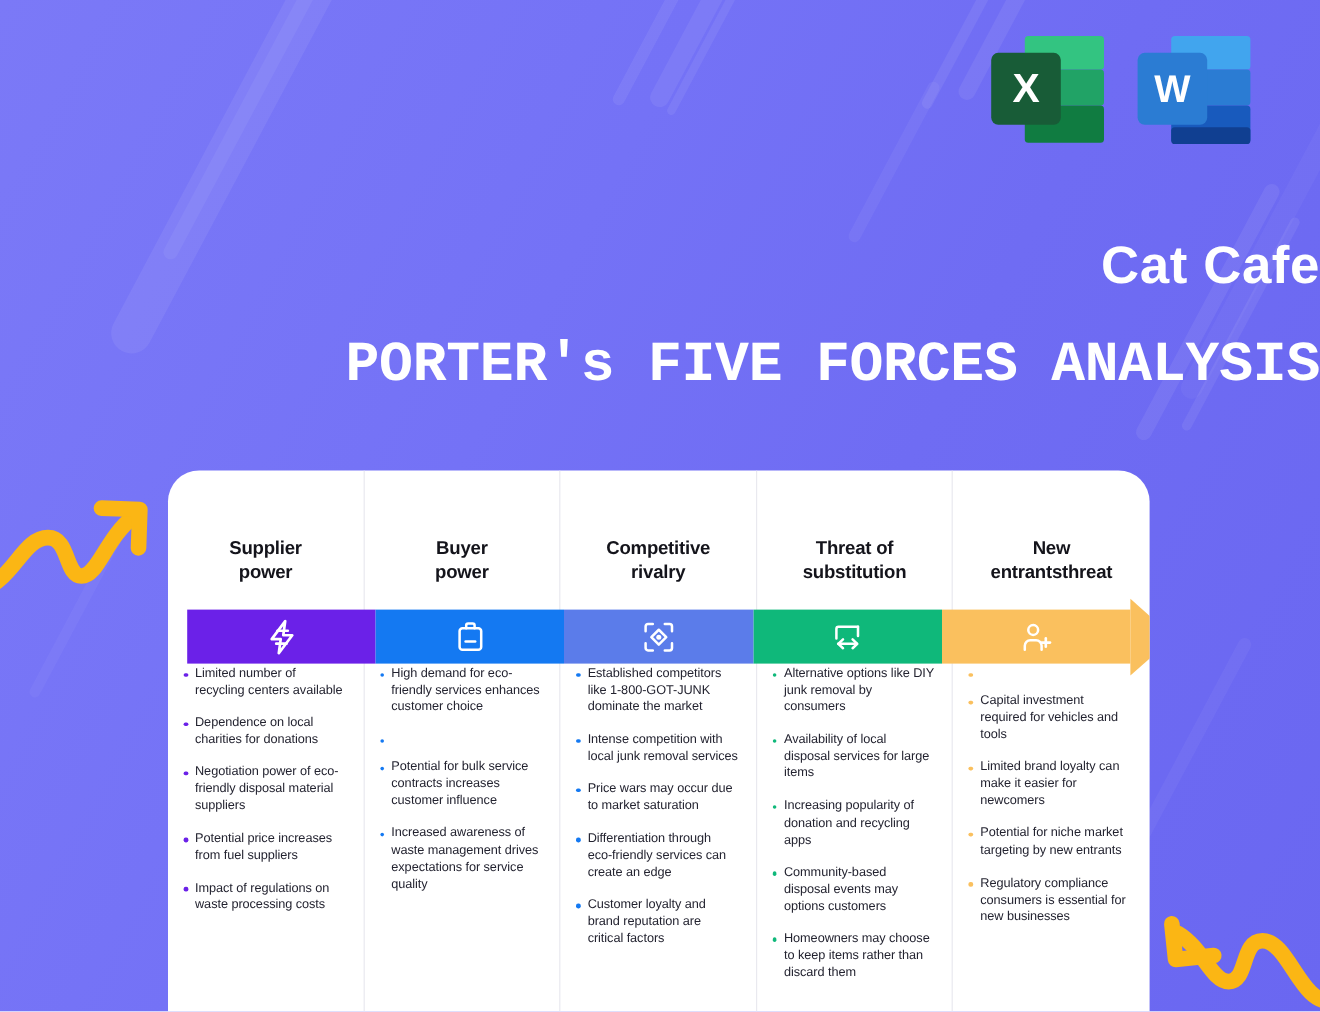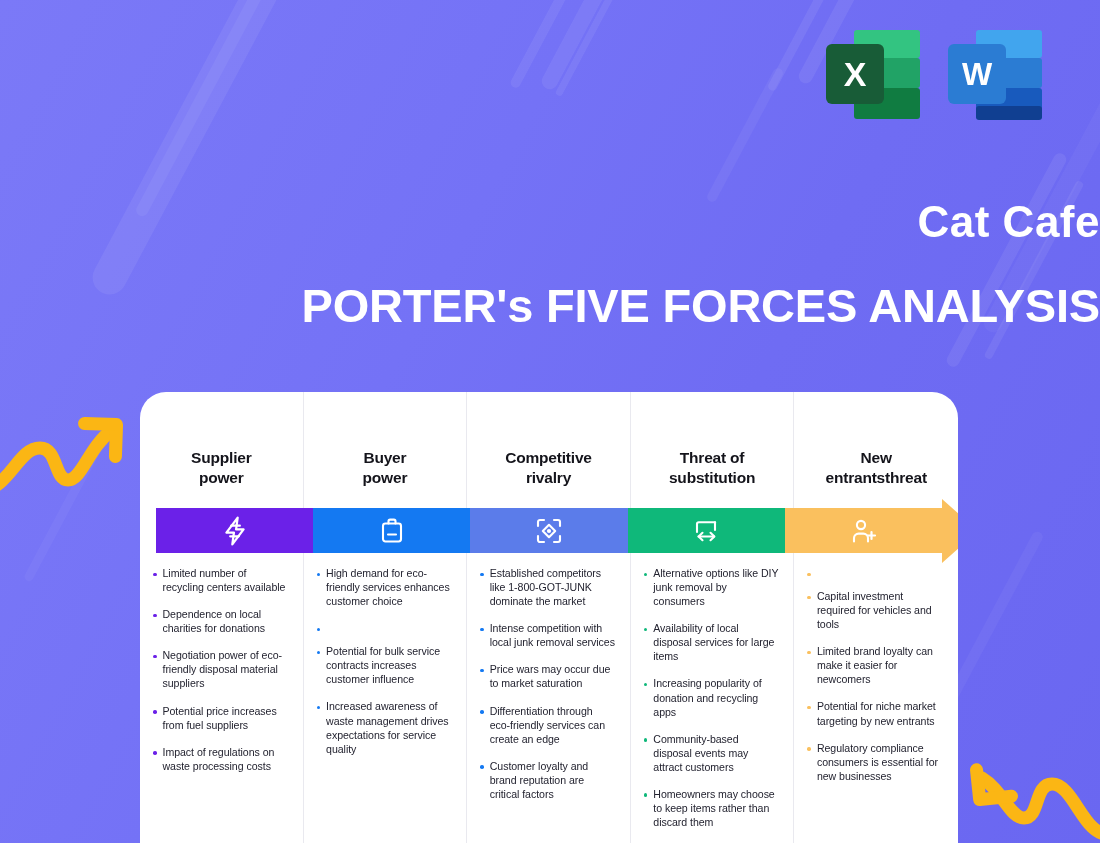--- a/index.html
+++ b/index.html
@@ -94,21 +94,21 @@
   }
 
   
   .title-block { position: absolute; left: 0; right: 0; top: 198px; text-align: right; }
   .subject {
     color: #ffffff; font-size: 44px; font-weight: 800; letter-spacing: 0.5px;
     line-height: 1.1;
   }
   .main-title {
     color: #ffffff; font-size: 47px; font-weight: 800; letter-spacing: -0.2px;
-    margin-top: 34px; line-height: 1.1; white-space: nowrap;
+    margin-top: 34px; line-height: 1.1; white-space: nowrap; font-family: Liberation Mono, monospace;
   }
 
   
   .arrow-left  { position: absolute; left: -8px;  top: 404px; width: 136px; height: 92px; }
   .arrow-right { position: absolute; left: 962px; top: 742px; width: 140px; height: 100px; }
 
   
   .card {
     position: absolute; left: 140px; top: 392px;
     width: 818px; height: 460px;
@@ -159,21 +159,20 @@
     border-bottom: 32px solid transparent;
   }
 
   .bullets {
     padding: 58px 14px 0 8px;
     list-style: none;
   }
   .bullets li {
     display: flex; align-items: flex-start; gap: 6px;
     margin-bottom: 13px;
-    margin-top: 12px;
   }
   .bullets li .dot {
     flex: 0 0 auto;
     width: 3.5px; height: 3.5px; border-radius: 50%;
     margin-top: 6.5px; margin-left: 5px;
   }
   .bullets li .txt {
     font-size: 10.6px; line-height: 1.33; color: #232330;
     letter-spacing: -0.05px;
   }
@@ -328,21 +327,21 @@
           <li>
               <span class="dot" style="background:#0FB87A"></span>
               <span class="txt">Availability of local disposal services for large items</span>
             </li>
           <li>
               <span class="dot" style="background:#0FB87A"></span>
               <span class="txt">Increasing popularity of donation and recycling apps</span>
             </li>
           <li>
               <span class="dot" style="background:#0FB87A"></span>
-              <span class="txt">Community-based disposal events may attract customers</span>
+              <span class="txt">Community-based disposal events may options customers</span>
             </li>
           <li>
               <span class="dot" style="background:#0FB87A"></span>
               <span class="txt">Homeowners may choose to keep items rather than discard them</span>
             </li>
         </ul>
       </div>
 
       <div class="col">
         <div class="col-title">

